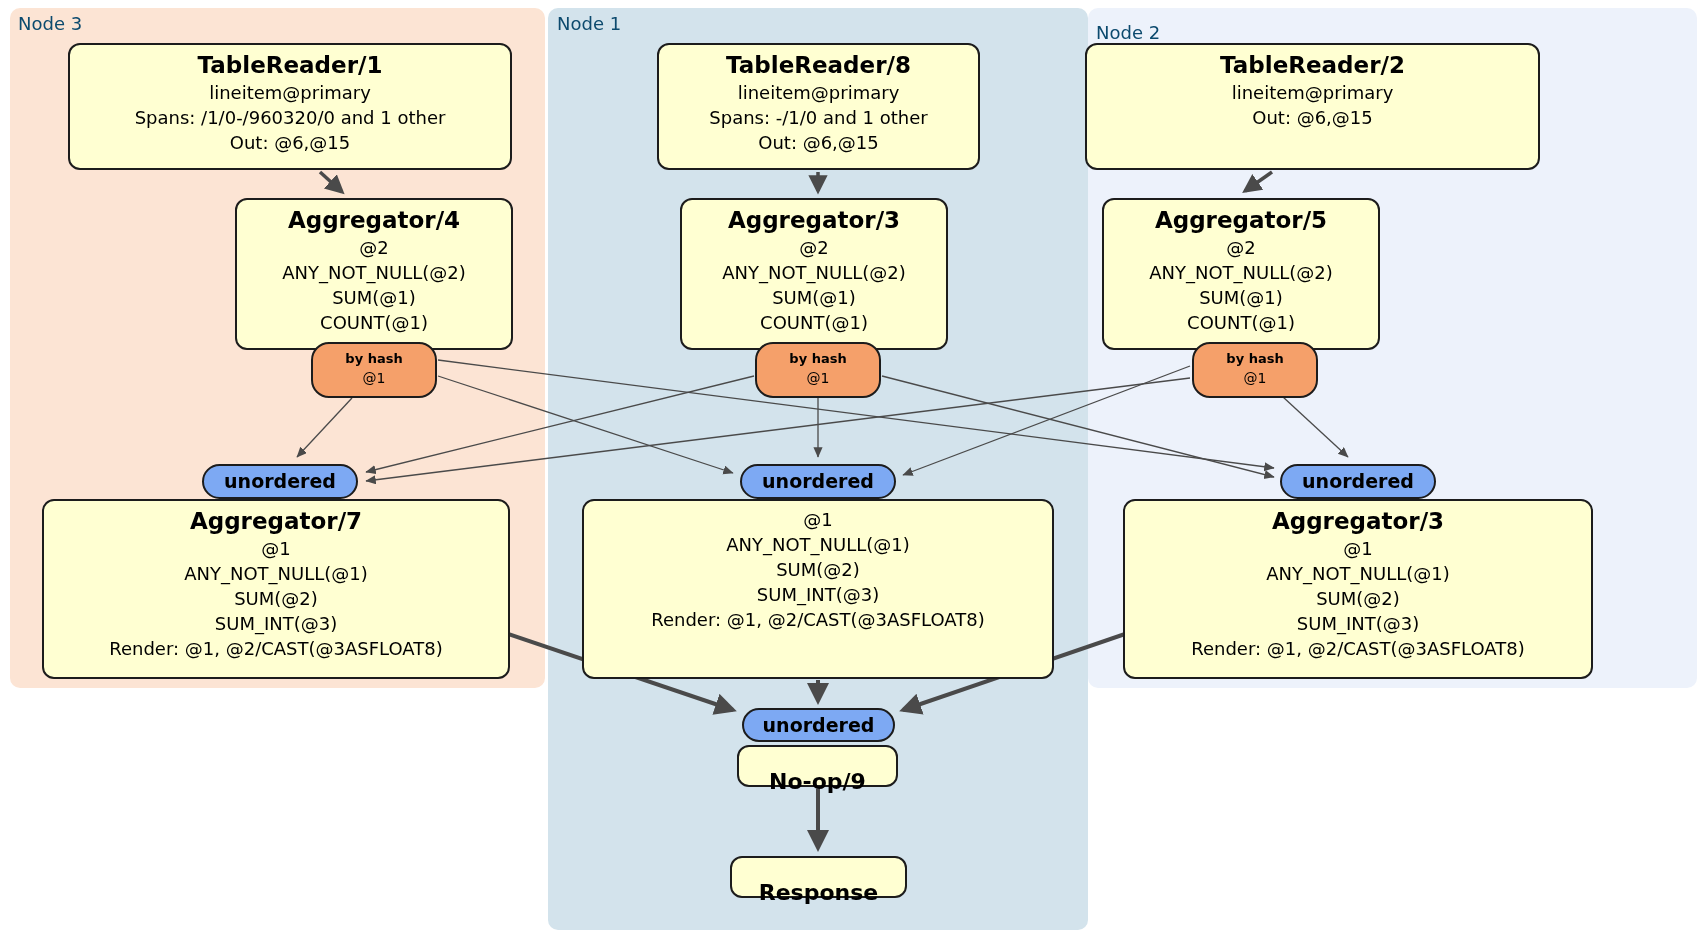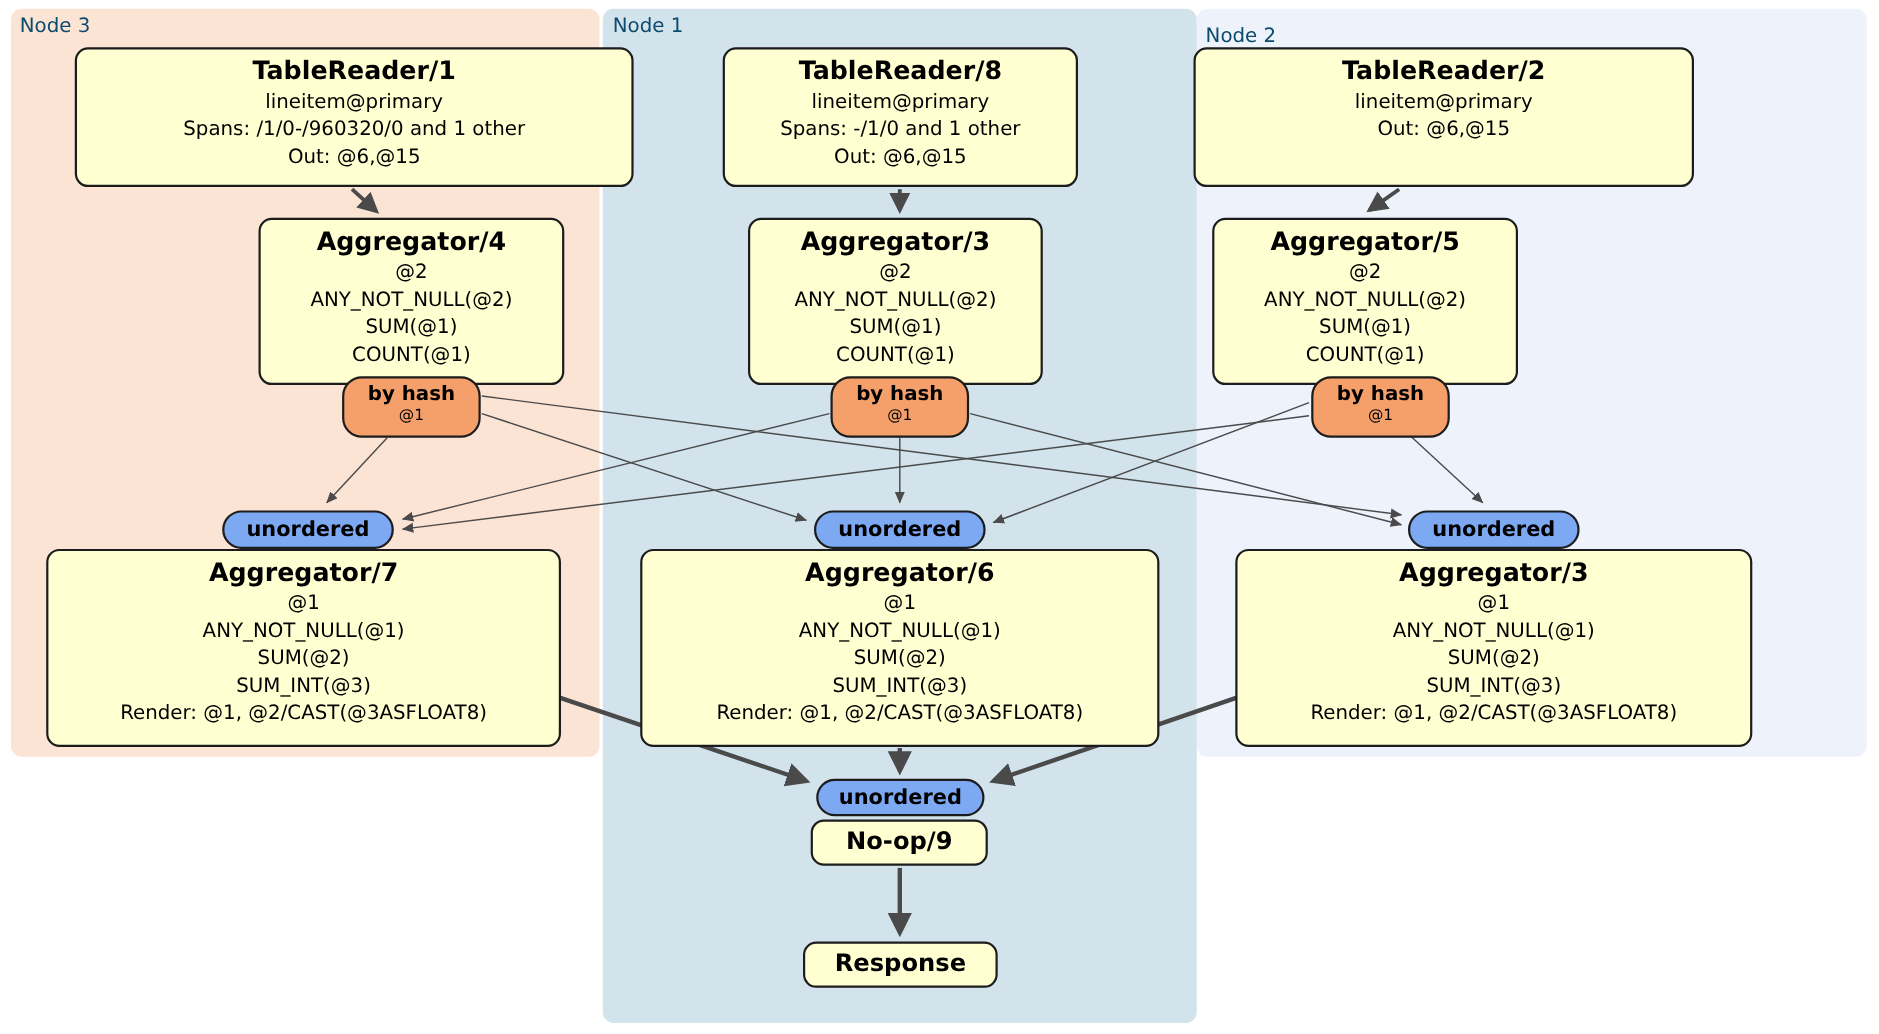--- a/index.html
+++ b/index.html
@@ -13,27 +13,27 @@
   #label-node3{left:18px;top:13px;}
   #label-node1{left:557px;top:13px;}
   #label-node2{left:1096px;top:22px;}
   svg.edges{position:absolute;left:0;top:0;z-index:1;}
   .ybox{position:absolute;background:#ffffd2;border:2px solid #1c1c1c;border-radius:12px;
         text-align:center;box-sizing:border-box;padding-top:6px;z-index:2;}
   .ybox .title{font-weight:bold;font-size:23px;line-height:29px;white-space:nowrap;}
   .ybox .bline{font-size:18px;line-height:25px;white-space:nowrap;}
   .pill{position:absolute;border:2px solid #1c1c1c;text-align:center;box-sizing:border-box;z-index:3;}
   .router{background:#f5a06a;border-radius:18px;padding-top:4px;}
-  .router .rlabel{font-weight:bold;font-size:18px;line-height:22px;}
+  .router .rlabel{font-weight:bold;font-size:13px;line-height:22px;}
   .router .rsub{font-size:14px;line-height:17px;}
   .sync{background:#7da9f3;border-radius:18px;}
   .sync .slabel{font-weight:bold;font-size:19px;line-height:31px;}
-  .smallbox{padding-top:4px;}
+  .smallbox{padding-top:20px;}
   .smallbox .title{font-size:22px;line-height:30px;}
-  #box-tr1{left:68px;top:43px;width:508px;height:127px;}
+  #box-tr1{left:68px;top:43px;width:444px;height:127px;}
   #box-tr0{left:657px;top:43px;width:323px;height:127px;}
   #box-tr2{left:1085px;top:43px;width:455px;height:127px;}
   #box-agg4{left:235px;top:198px;width:278px;height:152px;}
   #box-agg3{left:680px;top:198px;width:268px;height:152px;}
   #box-agg5{left:1102px;top:198px;width:278px;height:152px;}
   #box-agg7{left:42px;top:499px;width:468px;height:180px;}
   #box-agg6{left:582px;top:499px;width:472px;height:180px;}
   #box-agg8{left:1123px;top:499px;width:470px;height:180px;}
   #box-noop{left:737px;top:745px;width:161px;height:42px;}
   #box-response{left:730px;top:856px;width:177px;height:42px;}
@@ -128,21 +128,20 @@
 
   <div class="ybox" id="box-agg7">
     <div class="title">Aggregator/7</div>
     <div class="bline">@1</div>
     <div class="bline">ANY_NOT_NULL(@1)</div>
     <div class="bline">SUM(@2)</div>
     <div class="bline">SUM_INT(@3)</div>
     <div class="bline">Render: @1, @2/CAST(@3ASFLOAT8)</div>
   </div>
   <div class="ybox" id="box-agg6">
-    <div class="title">Aggregator/6</div>
     <div class="bline">@1</div>
     <div class="bline">ANY_NOT_NULL(@1)</div>
     <div class="bline">SUM(@2)</div>
     <div class="bline">SUM_INT(@3)</div>
     <div class="bline">Render: @1, @2/CAST(@3ASFLOAT8)</div>
   </div>
   <div class="ybox" id="box-agg8">
     <div class="title">Aggregator/3</div>
     <div class="bline">@1</div>
     <div class="bline">ANY_NOT_NULL(@1)</div>

